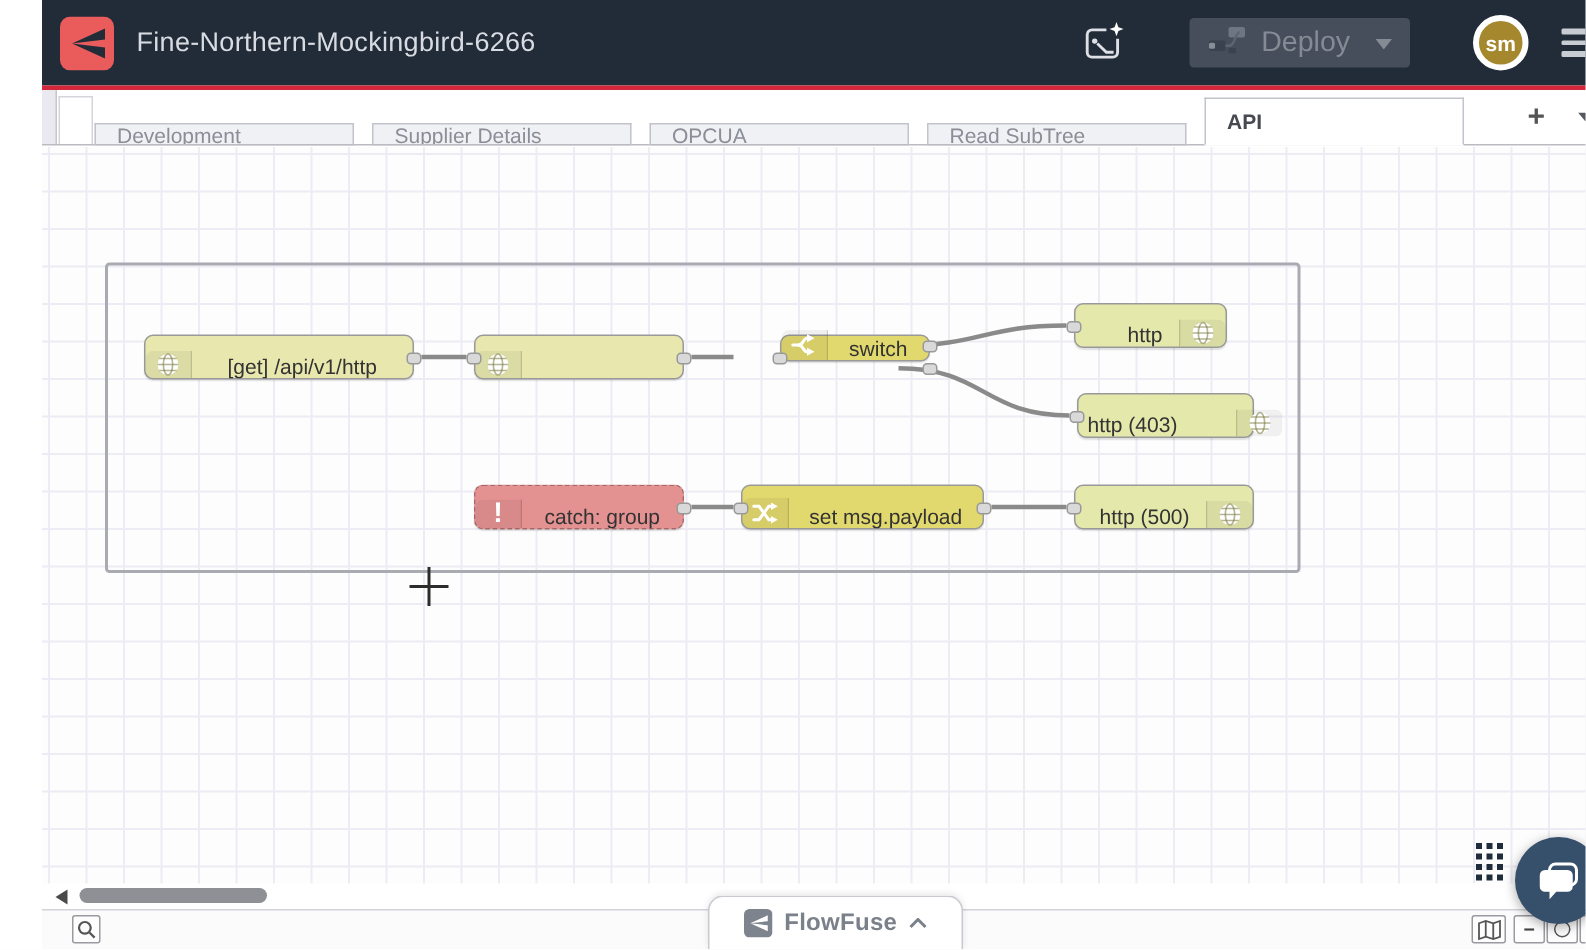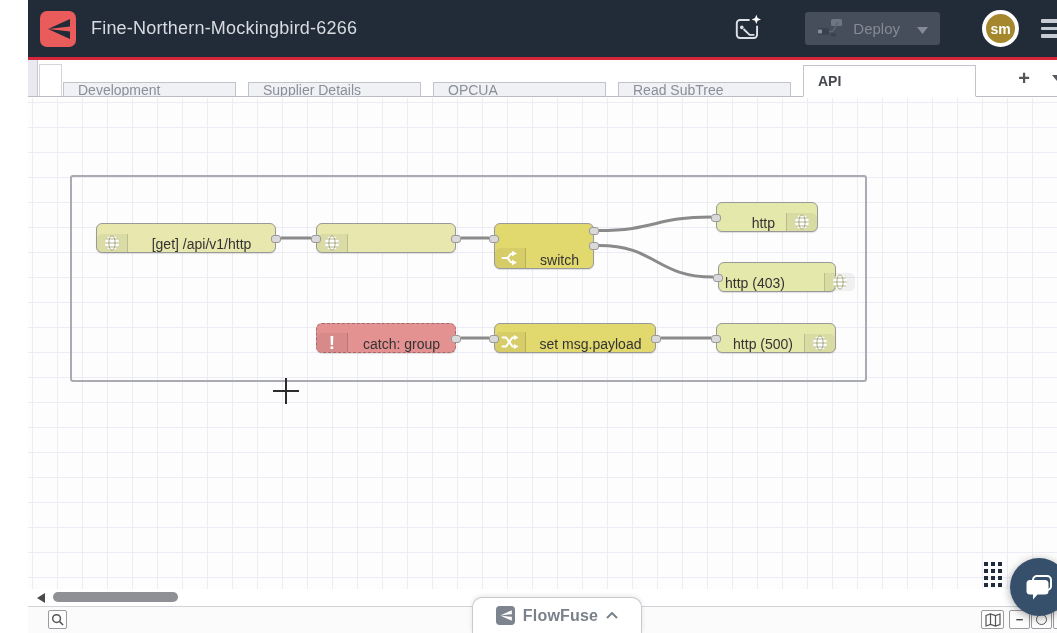--- a/index.html
+++ b/index.html
@@ -7,21 +7,21 @@
   #app{position:relative;width:1057px;height:633px;overflow:hidden;background:#fff;margin-left:28px;}
 
   
   .header{position:absolute;top:0;left:0;right:0;height:57px;background:#222c38;display:flex;align-items:center;padding:0 0 0 12px;box-sizing:border-box;z-index:60;}
   .red-line{position:absolute;top:57px;left:0;right:0;height:3px;background:#d5273c;z-index:60;}
   .logo-box{width:36px;height:36px;flex:0 0 auto;}
   .app-title{margin-left:15px;font-size:18px;font-weight:500;color:#d8dce2;letter-spacing:.2px;}
   .hdr-spacer{flex:1;}
   .ai-btn{width:34px;height:34px;margin-right:40px;display:flex;align-items:center;justify-content:center;cursor:pointer;}
   .deploy-btn{height:33px;background:#454e5a;border-radius:3px;display:flex;align-items:center;gap:9px;padding:0 12px;margin-right:42px;cursor:pointer;}
-  .deploy-label{font-size:15px;color:#848b95;}
+  .deploy-label{font-size:19px;color:#848b95;}
   .deploy-caret{margin-left:8px;}
   .avatar{width:37px;height:37px;border-radius:50%;background:#a5872e;border:4px solid #ffffff;box-sizing:border-box;display:flex;align-items:center;justify-content:center;color:#fff;font-size:14px;font-weight:bold;margin-right:22px;cursor:pointer;}
   .hamburger{width:28px;margin-right:16px;display:flex;flex-direction:column;gap:4px;cursor:pointer;}
   .hamburger span{display:block;height:3.5px;border-radius:1px;background:#c8cdd4;}
 
   
   .tabbar{position:absolute;top:60px;left:0;right:7px;height:37px;background:#fff;border-bottom:1px solid #bbbcc2;display:flex;align-items:flex-end;z-index:50;box-sizing:border-box;}
   .tab-edge{width:9px;height:36px;background:#e9e9ef;border-right:1px solid #c6c7cd;}
   .tab-spacer{width:21px;height:31px;background:#fff;border:1px solid #d4d5da;border-bottom:none;margin-left:1px;}
   .tab{width:173px;height:15px;box-sizing:border-box;background:#f0f1f5;border:1px solid #c2c4cb;border-bottom:1px solid #bbbcc2;margin-right:12px;margin-bottom:-1px;display:flex;align-items:center;padding-left:14px;font-size:14px;color:#8a8e97;cursor:pointer;white-space:nowrap;overflow:hidden;}
@@ -188,21 +188,21 @@
               <circle cx="9" cy="9" r="7" fill="#fff"></circle>
               <g fill="none" stroke="rgba(120,120,60,.55)" stroke-width="1.1">
                 <ellipse cx="9" cy="9" rx="3.1" ry="7"></ellipse>
                 <path d="M2 9 h14 M3.2 5 h11.6 M3.2 13 h11.6"></path>
               </g>
             </svg>
           </div>
           <div class="port" style="left: -6px; top: 10.5px; background: rgb(217, 217, 217);"></div>
           <div class="port" style="right: -6px; top: 10.5px; background: rgb(217, 217, 217);"></div>
         </div>
-        <div class="node" style="left: 466px; top: 125px; width: 100px; height: 46px; background: rgb(226, 217, 110); border-color: rgb(153, 153, 153);">
+        <div class="node" style="left: 492px; top: 125px; width: 100px; height: 18px; background: rgb(226, 217, 110); border-color: rgb(153, 153, 153);">
           <div class="node-icon left">
             <svg width="20" height="20" viewBox="0 0 20 20">
               <g fill="none" stroke="#fff" stroke-width="2" stroke-linecap="round">
                 <path d="M2.5 10 H6.5"></path>
                 <path d="M6.5 10 C9.5 10 9.5 5.5 12 5.5"></path>
                 <path d="M6.5 10 C9.5 10 9.5 14.5 12 14.5"></path>
               </g>
               <path d="M12 2.8 l5 2.7 -5 2.7 Z" fill="#fff"></path>
               <path d="M12 11.8 l5 2.7 -5 2.7 Z" fill="#fff"></path>
             </svg>

